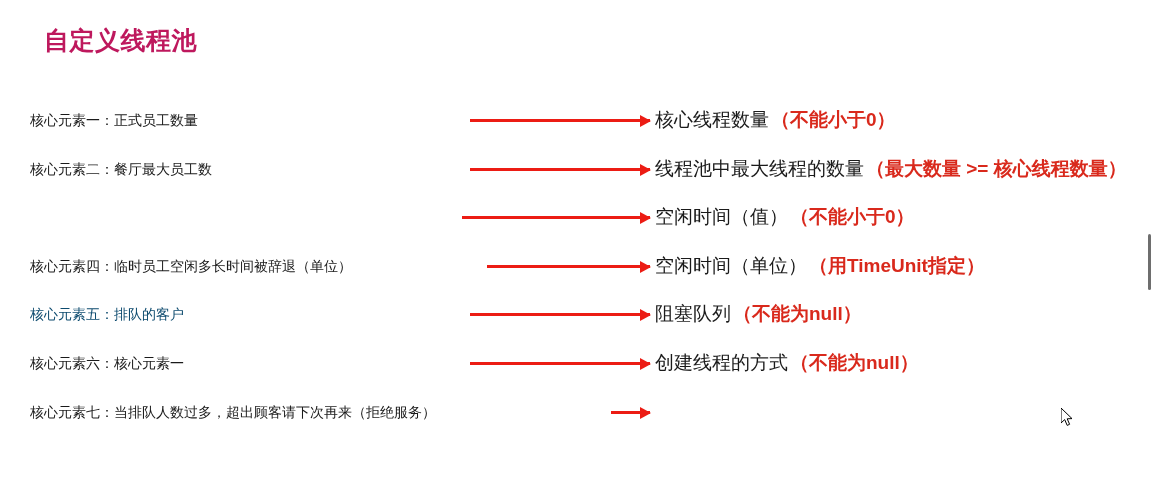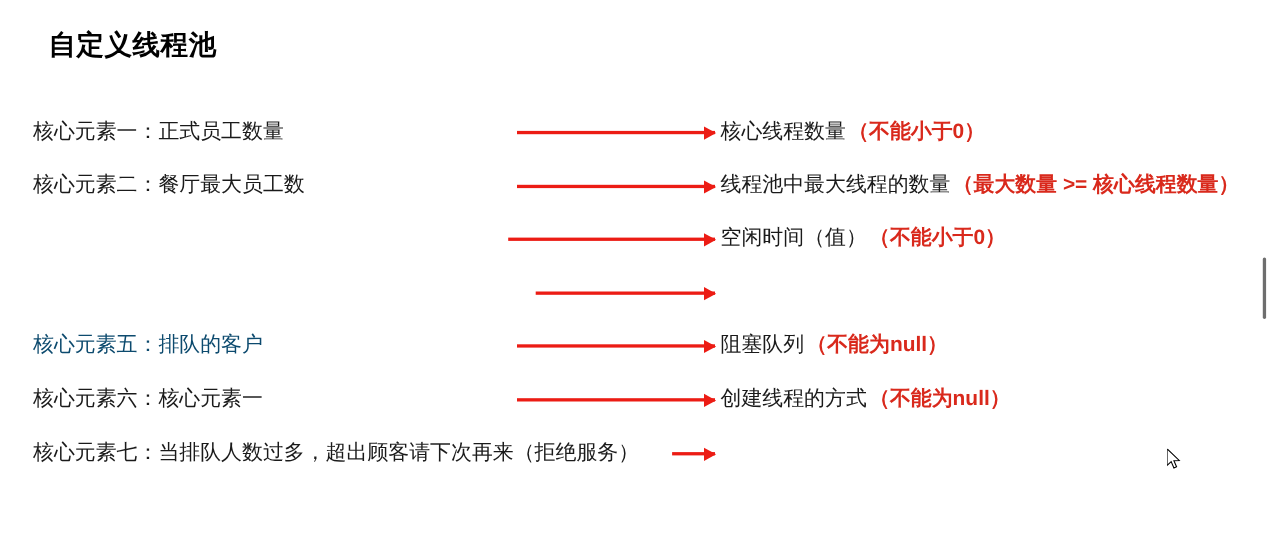--- a/index.html
+++ b/index.html
@@ -42,21 +42,21 @@
     height: 34px;
     display: block;
   }
 
   .left-text {
     position: absolute;
     left: 30px;
     top: 0;
     height: 34px;
     line-height: 34px;
-    font-size: 19px;
+    font-size: 14px;
     color: #1a1a1a;
     white-space: nowrap;
     text-align: center;
   }
 
   .right-text {
     position: absolute;
     left: 655px;
     top: 0;
     height: 34px;
@@ -119,39 +119,41 @@
     width: 14px;
     height: 20px;
     pointer-events: none;
   }
 </style>
 </head>
 <body>
 
 <div id="slide" style="background: rgb(255, 255, 255);">
 
-  <div class="slide-title" style="color: #000000;">自定义线程池</div>
+  <div class="slide-title" style="color: #be185d;">自定义线程池</div>
 
   <div id="rows-container">
       <div class="row" style="top: 103px;">
         <div class="left-text" style="color: rgb(26, 26, 26);">核心元素一：正式员工数量</div>
         <div class="arrow" style="left: 470px; width: 180px; background: rgb(236, 28, 20);"></div>
         <div class="right-text" style="color: rgb(26, 26, 26);"><span>核心线程数量</span><span class="note" style="color: rgb(217, 41, 28);">（不能小于0）</span></div>
       </div>
       <div class="row" style="top: 152px;">
         <div class="left-text" style="color: rgb(26, 26, 26);">核心元素二：餐厅最大员工数</div>
         <div class="arrow" style="left: 470px; width: 180px; background: rgb(236, 28, 20);"></div>
         <div class="right-text" style="color: rgb(26, 26, 26);"><span>线程池中最大线程的数量</span><span class="note" style="color: rgb(217, 41, 28);">（最大数量 &gt;= 核心线程数量）</span></div>
       </div>
       <div class="row" style="top: 200px;">
         <div class="arrow" style="left: 462px; width: 188px; background: rgb(236, 28, 20);"></div>
         <div class="right-text" style="color: rgb(26, 26, 26);"><span>空闲时间（值）</span><span class="note" style="color: rgb(217, 41, 28);">（不能小于0）</span></div>
       </div>
       <div class="row" style="top: 249px;">
+        <div class="left-text" style="color: rgb(26, 26, 26);">核心元素四：临时员工空闲多长时间被辞退（单位）</div>
         <div class="arrow" style="left: 487px; width: 163px; background: rgb(236, 28, 20);"></div>
+        <div class="right-text" style="color: rgb(26, 26, 26);"><span>空闲时间（单位）</span><span class="note" style="color: rgb(217, 41, 28);">（用TimeUnit指定）</span></div>
       </div>
       <div class="row" style="top: 297px;">
         <div class="left-text" style="color: #0c4a6e;">核心元素五：排队的客户</div>
         <div class="arrow" style="left: 470px; width: 180px; background: rgb(236, 28, 20);"></div>
         <div class="right-text" style="color: rgb(26, 26, 26);"><span>阻塞队列</span><span class="note" style="color: rgb(217, 41, 28);">（不能为null）</span></div>
       </div>
       <div class="row" style="top: 346px;">
         <div class="left-text" style="color: rgb(26, 26, 26);">核心元素六：核心元素一</div>
         <div class="arrow" style="left: 470px; width: 180px; background: rgb(236, 28, 20);"></div>
         <div class="right-text" style="color: rgb(26, 26, 26);"><span>创建线程的方式</span><span class="note" style="color: rgb(217, 41, 28);">（不能为null）</span></div>

